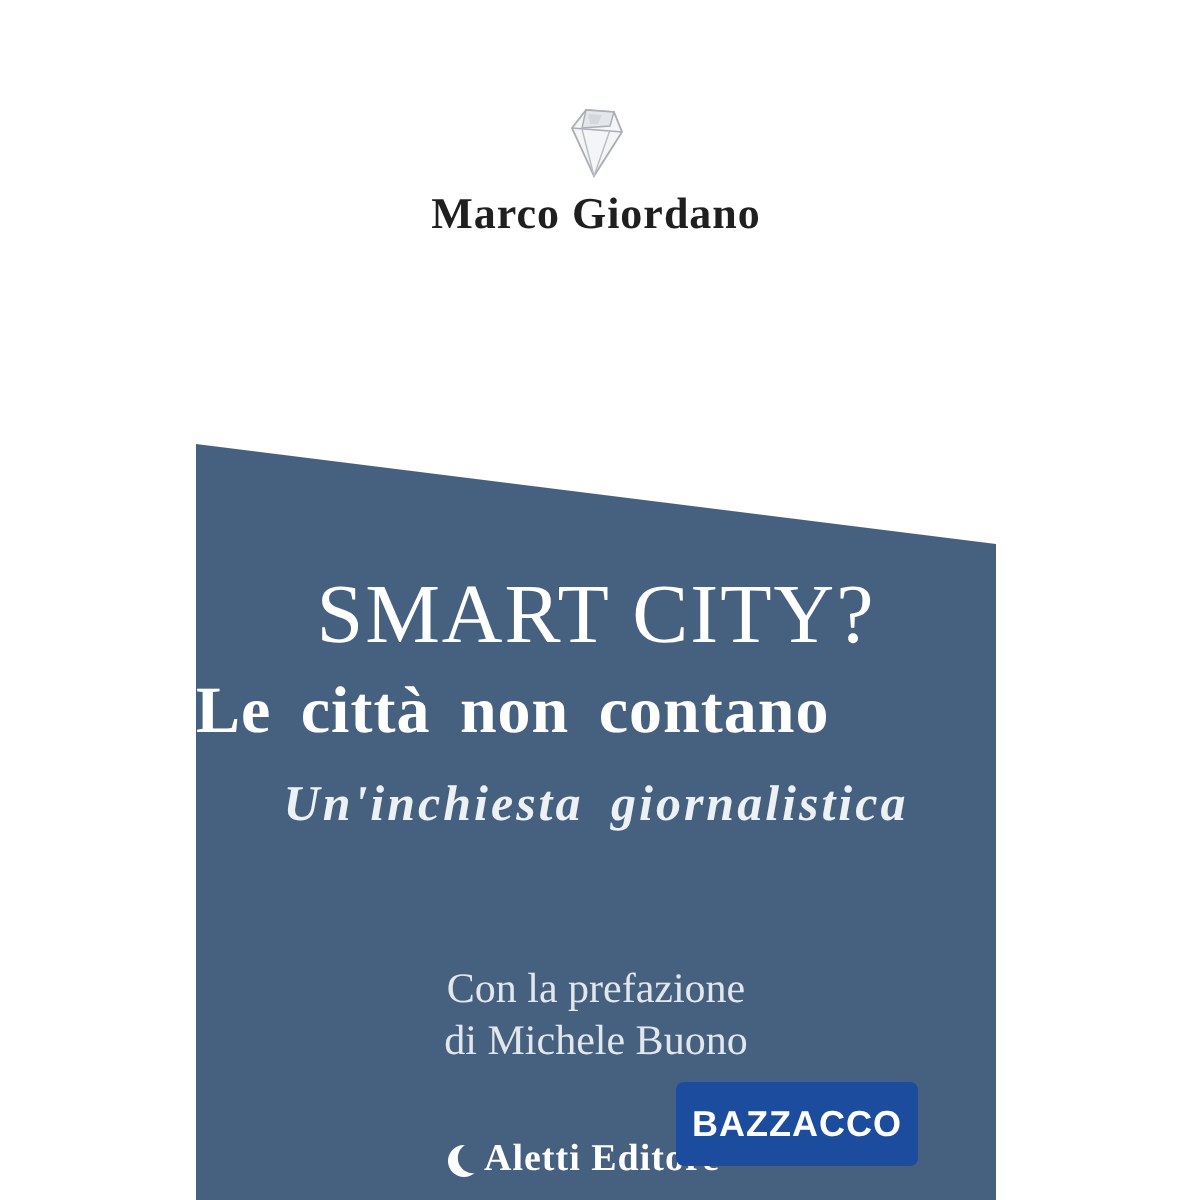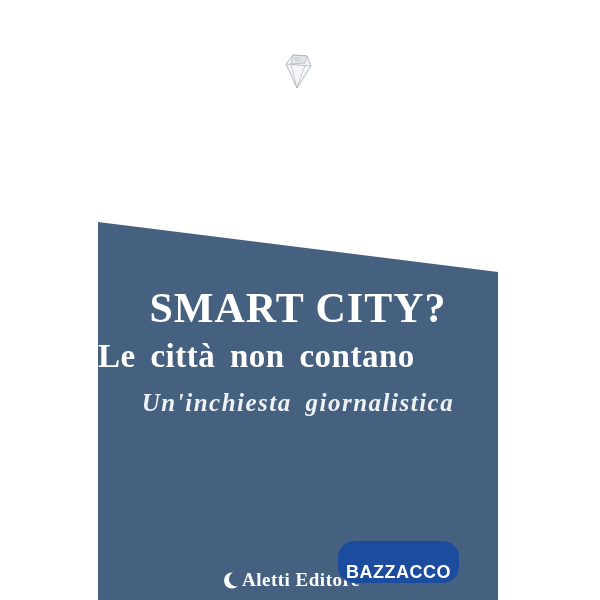--- a/index.html
+++ b/index.html
@@ -51,21 +51,21 @@
     color: #1f1f1f;
     z-index: 2;
   }
   .title {
     position: absolute;
     top: 284px;
     left: 0;
     width: 100%;
     text-align: center;
     font-size: 42px;
-    font-weight: bold;
+    font-weight: normal;
     letter-spacing: 1px;
     color: #ffffff;
     z-index: 2;
   }
   .subtitle {
     position: absolute;
     top: 338px;
     left: 0;
     width: 100%;
     text-align: left;
@@ -120,23 +120,23 @@
     color: #ffffff;
     white-space: nowrap;
   }
   .badge {
     position: absolute;
     left: 240px;
     top: 541px;
     width: 121px;
     height: 42px;
     background: #1c4c9e;
-    border-radius: 16px;
+    border-radius: 4px;
     display: flex;
-    align-items: flex-end;
+    align-items: center;
     justify-content: center;
     z-index: 3;
   }
   .badge-label {
     font-family: "Liberation Sans", sans-serif;
     font-size: 18px;
     font-weight: bold;
     letter-spacing: 0.5px;
     color: #ffffff;
   }
@@ -153,27 +153,32 @@
       <svg width="34" height="38" viewBox="0 0 34 38" aria-hidden="true">
         <polygon points="5,12 12,3 26,4 30,14 16,36" fill="#f4f5f6" stroke="#a9aeb4" stroke-width="0.9"></polygon>
         <polygon points="12,3 26,4 24,11 10,12" fill="#e4e7ea" stroke="#a9aeb4" stroke-width="0.7"></polygon>
         <line x1="5" y1="12" x2="30" y2="14" stroke="#a9aeb4" stroke-width="0.7"></line>
         <line x1="10" y1="12.5" x2="16" y2="36" stroke="#b8bcc1" stroke-width="0.7"></line>
         <line x1="24" y1="13" x2="16" y2="36" stroke="#b8bcc1" stroke-width="0.7"></line>
         <polygon points="13,5 20,5.5 18,10 14,10" fill="#d4d8dc"></polygon>
       </svg>
     </div>
 
+    <div class="author">Marco Giordano</div>
 
     <div class="title">SMART CITY?</div>
 
     <div class="subtitle">Le città non contano</div>
 
     <div class="tagline">Un'inchiesta giornalistica</div>
 
+    <div class="preface">
+      <div>Con la prefazione</div>
+      <div>di Michele Buono</div>
+    </div>
 
     <div class="publisher">
       <span style="display:inline-flex;">
         <svg width="16" height="19" viewBox="0 0 16 19" aria-hidden="true">
           <circle cx="8" cy="9.5" r="8" fill="#ffffff"></circle>
           <circle cx="12.5" cy="8" r="7.6" fill="#46617f"></circle>
         </svg>
       </span>
       <span class="publisher-name">Aletti Editore</span>
     </div>

